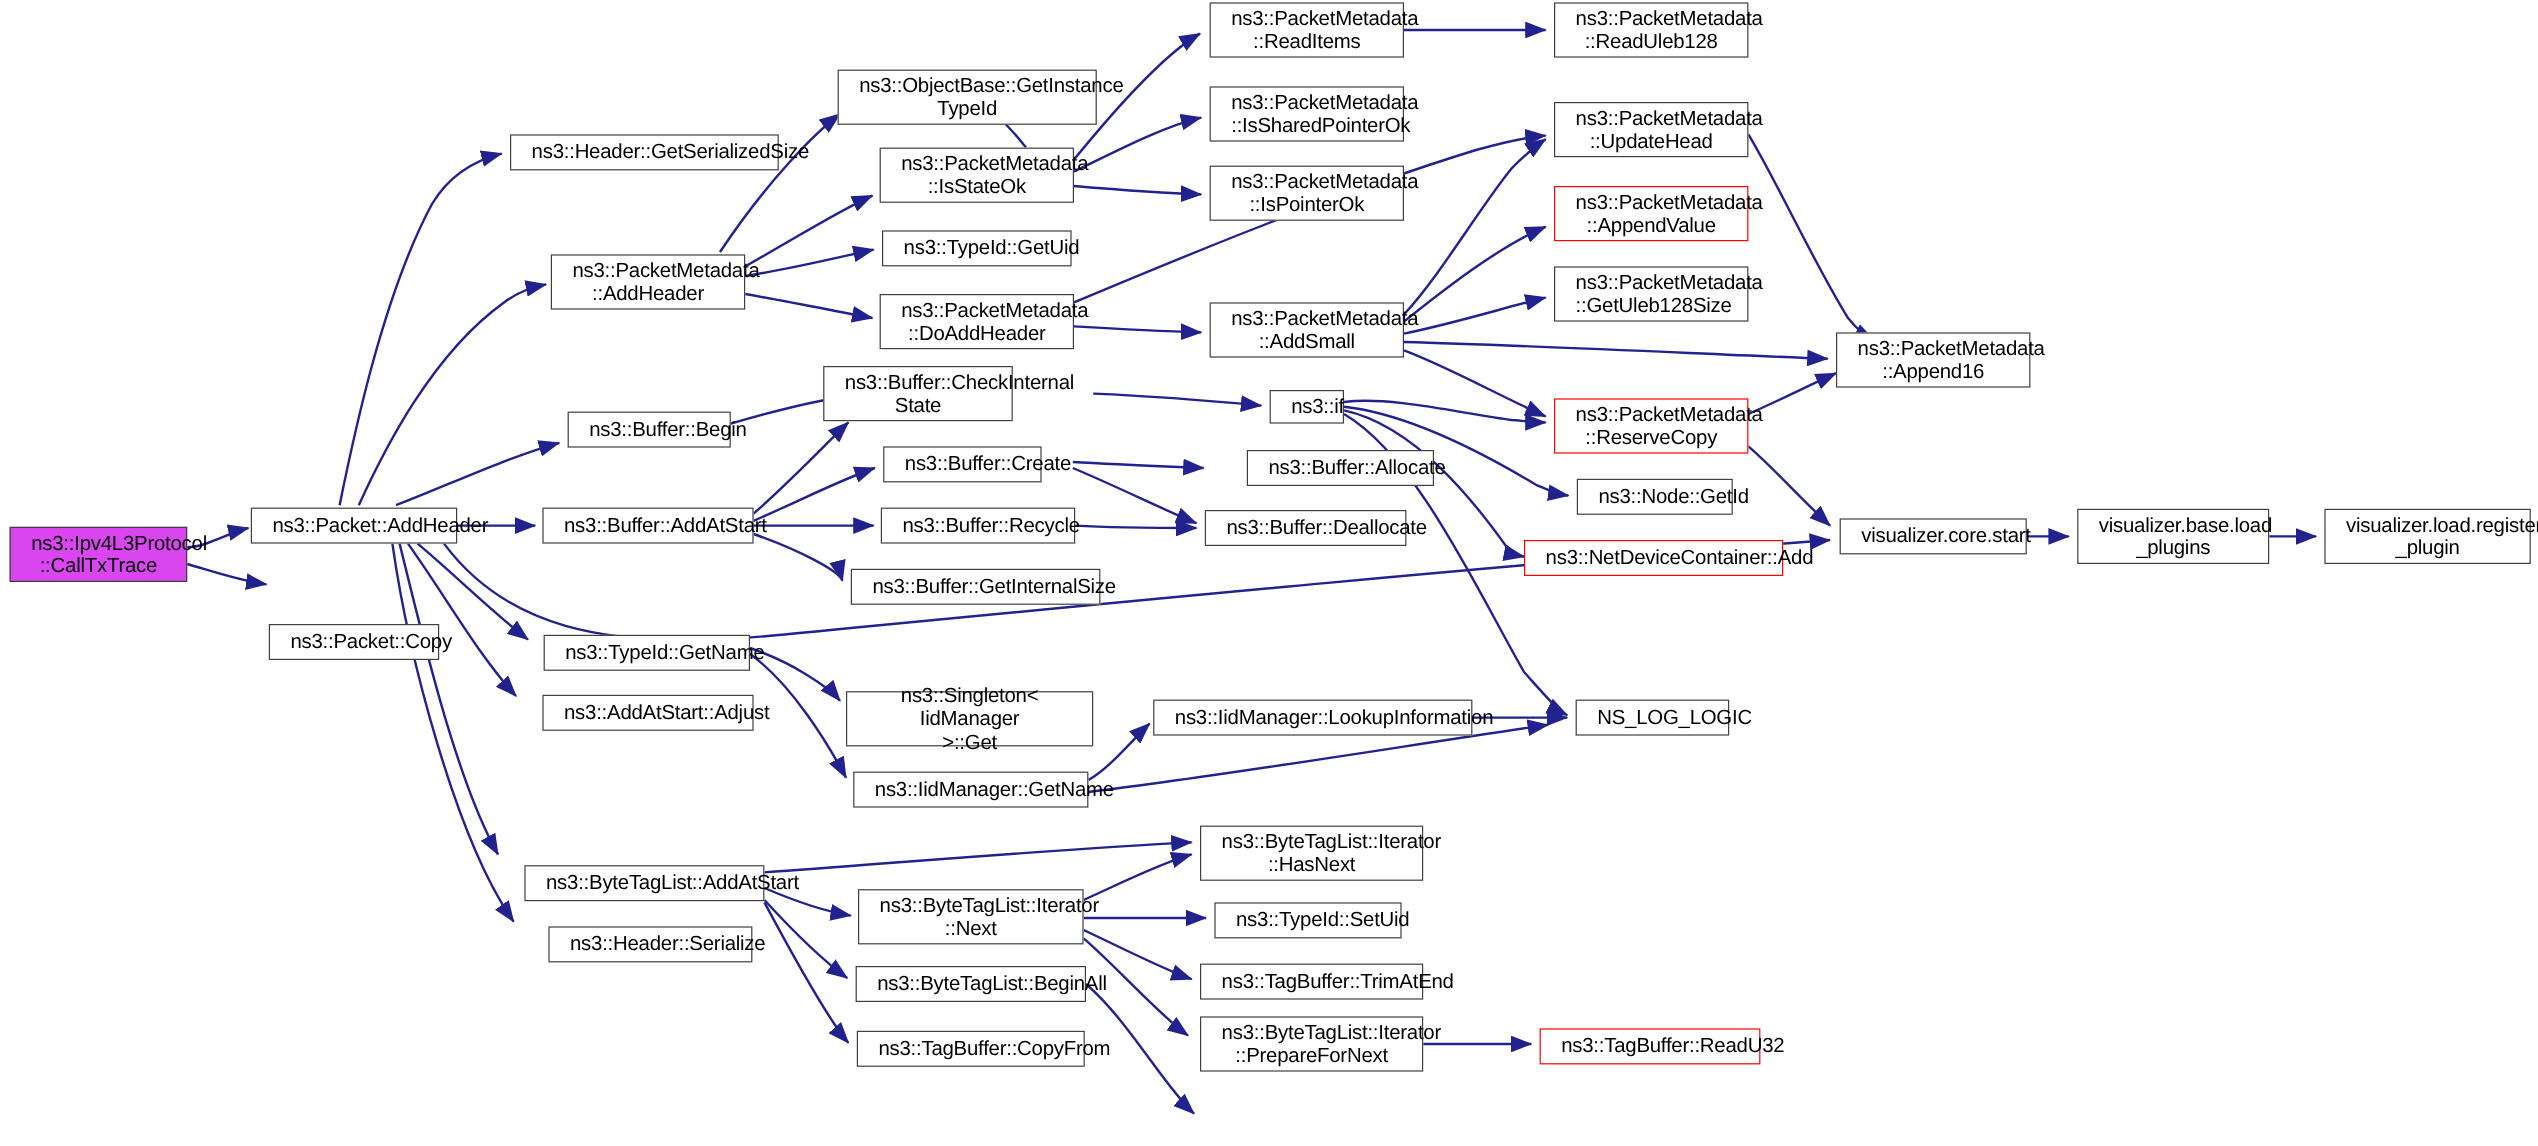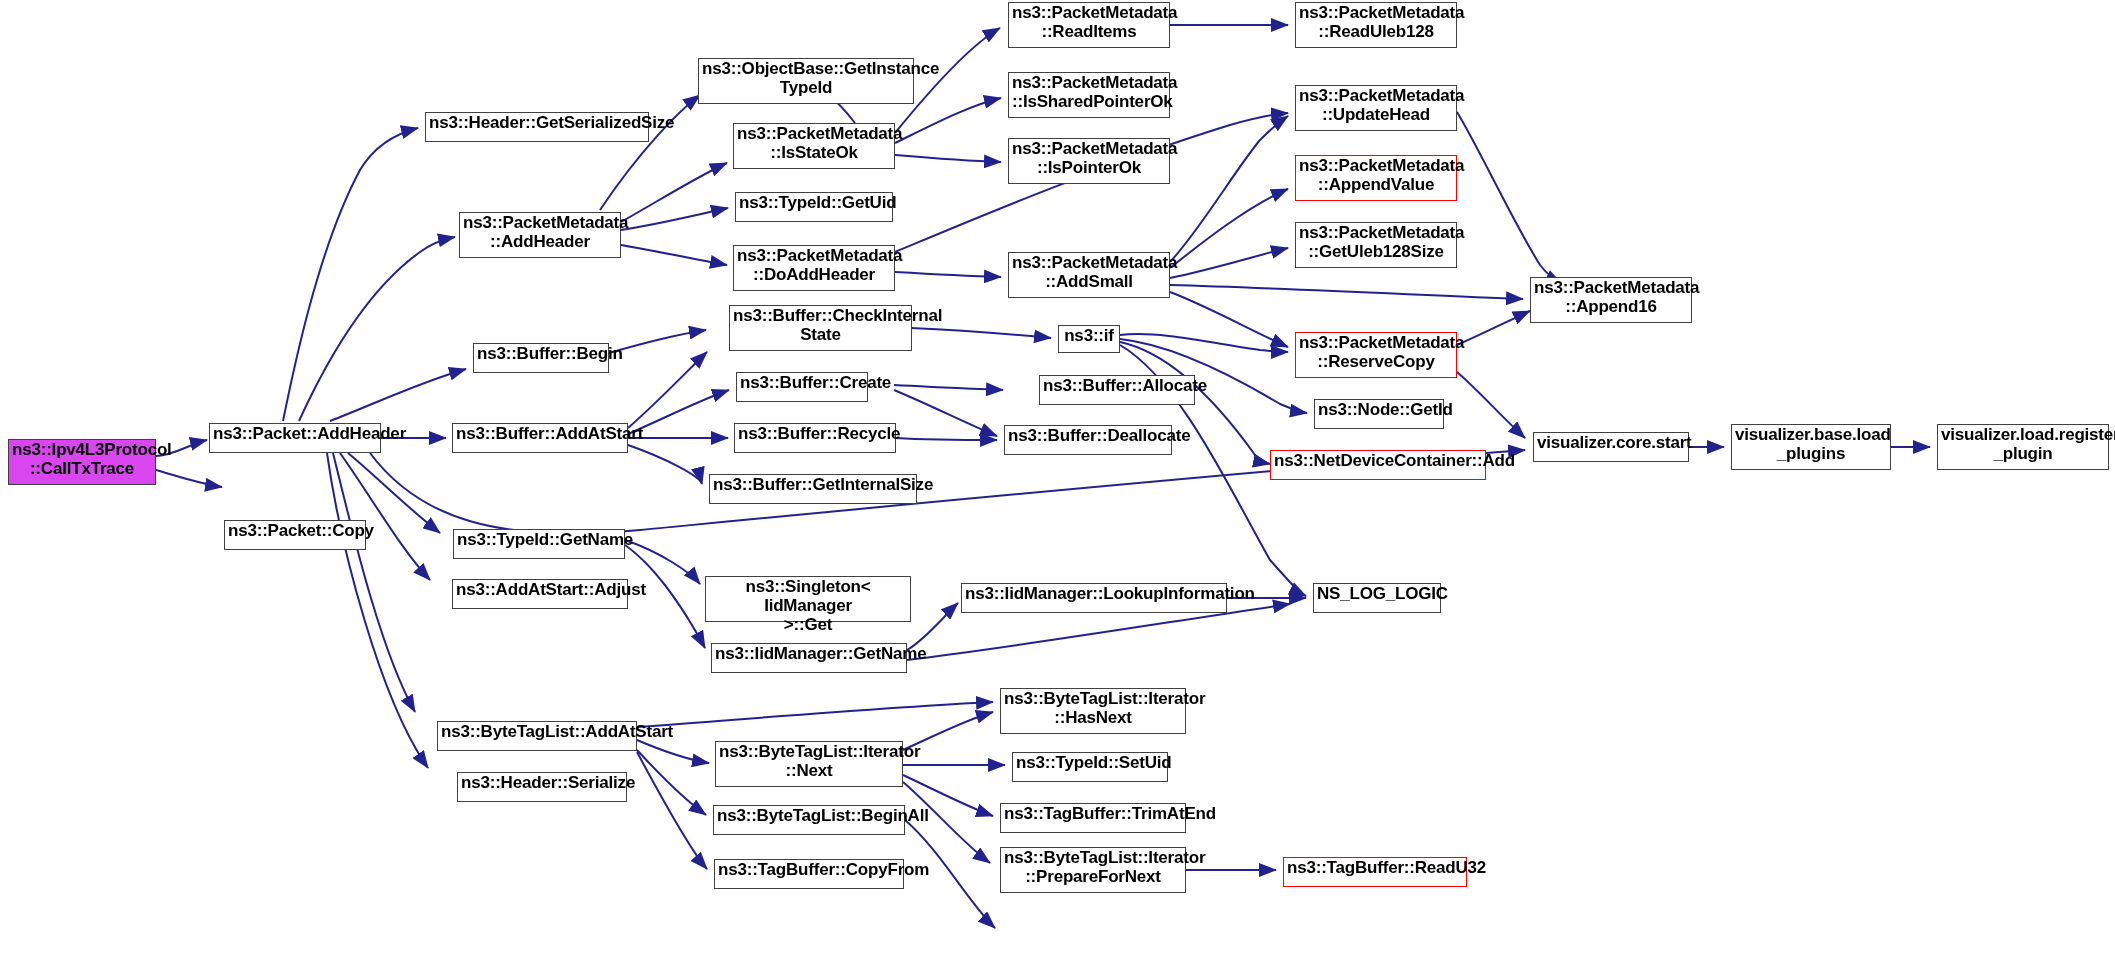--- a/index.html
+++ b/index.html
@@ -23,30 +23,30 @@
     top: 0;
     width: 2115px;
     height: 955px;
   }
   .node {
     position: absolute;
     box-sizing: border-box;
     background: #ffffff;
     border: 1px solid #404040;
     display: flex;
+    align-items: center;
     justify-content: center;
     text-align: center;
     font-family: "Liberation Sans", sans-serif;
     font-size: 17px;
     line-height: 1.12;
     color: #000000;
     white-space: pre-line;
     letter-spacing: -0.2px;
-    padding: 0 3px;
-    font-weight: bold;
+    padding: 0 17px;
   }
   .node.red {
     border-color: #ff0000;
   }
   .node.root {
     background: #d946ef;
     border-color: #404040;
   }
   .node .label {
     display: block;
@@ -140,21 +140,21 @@
       <div class="node" style="left: 452px; top: 579px; width: 176px; height: 30px;"><span class="label">ns3::AddAtStart::Adjust</span></div>
       <div class="node" style="left: 437px; top: 721px; width: 200px; height: 30px;"><span class="label">ns3::ByteTagList::AddAtStart</span></div>
       <div class="node" style="left: 457px; top: 772px; width: 170px; height: 30px;"><span class="label">ns3::Header::Serialize</span></div>
       <div class="node" style="left: 698px; top: 58px; width: 216px; height: 46px;"><span class="label">ns3::ObjectBase::GetInstance
 TypeId</span></div>
       <div class="node" style="left: 733px; top: 123px; width: 162px; height: 46px;"><span class="label">ns3::PacketMetadata
 ::IsStateOk</span></div>
       <div class="node" style="left: 735px; top: 192px; width: 158px; height: 30px;"><span class="label">ns3::TypeId::GetUid</span></div>
       <div class="node" style="left: 733px; top: 245px; width: 162px; height: 46px;"><span class="label">ns3::PacketMetadata
 ::DoAddHeader</span></div>
-      <div class="node" style="left: 729px; top: 305px; width: 183px; height: 46px;"><span class="label">ns3::Buffer::CheckInternal
+      <div class="node" style="left: 686px; top: 305px; width: 158px; height: 46px;"><span class="label">ns3::Buffer::CheckInternal
 State</span></div>
       <div class="node" style="left: 736px; top: 372px; width: 132px; height: 30px;"><span class="label">ns3::Buffer::Create</span></div>
       <div class="node" style="left: 734px; top: 423px; width: 162px; height: 30px;"><span class="label">ns3::Buffer::Recycle</span></div>
       <div class="node" style="left: 709px; top: 474px; width: 208px; height: 30px;"><span class="label">ns3::Buffer::GetInternalSize</span></div>
       <div class="node" style="left: 705px; top: 576px; width: 206px; height: 46px;"><span class="label">ns3::Singleton&lt; IidManager
 &gt;::Get</span></div>
       <div class="node" style="left: 711px; top: 643px; width: 196px; height: 30px;"><span class="label">ns3::IidManager::GetName</span></div>
       <div class="node" style="left: 715px; top: 741px; width: 188px; height: 46px;"><span class="label">ns3::ByteTagList::Iterator
 ::Next</span></div>
       <div class="node" style="left: 713px; top: 805px; width: 192px; height: 30px;"><span class="label">ns3::ByteTagList::BeginAll</span></div>

